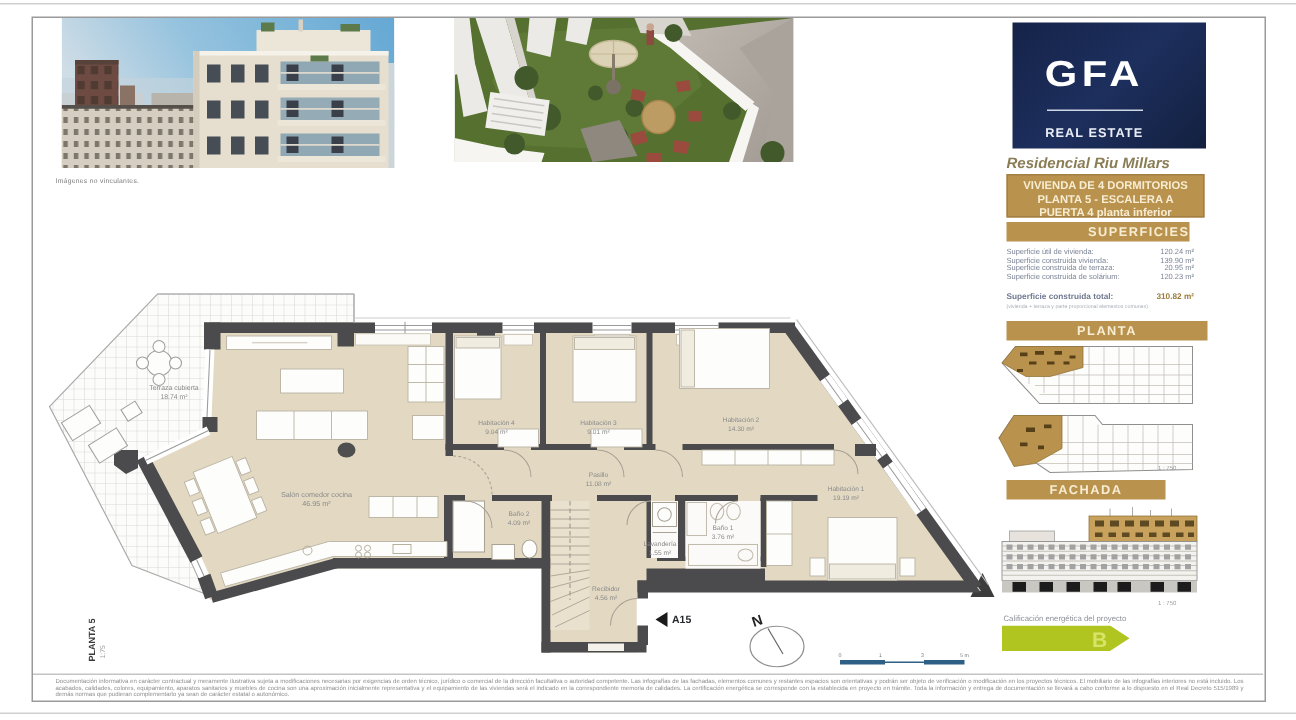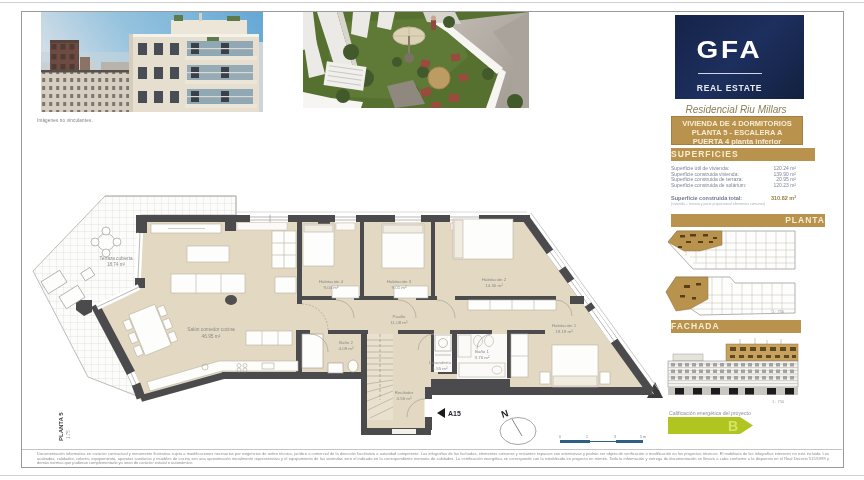--- a/index.html
+++ b/index.html
@@ -165,29 +165,29 @@
 <circle cx="130.5" cy="6" r="2.5" fill="#caa58d"></circle>
 </svg>
 </div>
 
 <div class="abs" style="left:675px;top:15px;width:129px;height:84px;background:linear-gradient(135deg,#152348 0%,#1d2f5e 50%,#13203f 100%);">
   <div class="abs" style="left:0;top:21px;width:109px;text-align:center;color:#ffffff;font-size:24px;font-weight:bold;letter-spacing:2.5px;transform:scaleX(1.16);">GFA</div>
   <div class="abs" style="left:0;top:46px;width:109px;text-align:center;color:#e9edf5;font-size:8.5px;font-weight:bold;letter-spacing:0.7px;margin-top:22px;">REAL ESTATE</div>
   <div class="abs" style="left:23px;top:58px;width:64px;height:1px;background:#cfd6e4;"></div>
 </div>
 
-<div class="abs" style="left:671px;top:104px;width:130px;text-align:center;color:#8a7c55;font-size:10px;font-weight:normal;font-style:italic;">Residencial Riu Millars</div>
+<div class="abs" style="left:671px;top:104px;width:130px;text-align:left;color:#8a7c55;font-size:10px;font-weight:bold;font-style:italic;">Residencial Riu Millars</div>
 
 <div class="abs" style="left:671px;top:116px;width:130px;height:27px;background:#b9924e;border:1px solid #a37f42;text-align:center;color:#f7edd3;font-weight:bold;">
   <div style="font-size:7.5px;margin-top:1.5px;">VIVIENDA DE 4 DORMITORIOS</div>
   <div style="font-size:7.5px;">PLANTA 5 - ESCALERA A</div>
   <div style="font-size:7.5px;">PUERTA 4 planta inferior</div>
 </div>
 
-<div class="abs" style="left:671px;top:148px;width:144px;height:13px;background:#b9924e;text-align:left;color:#f7edd3;font-weight:bold;font-size:8.5px;line-height:13px;letter-spacing:1px;">SUPERFICIES</div>
+<div class="abs" style="left:671px;top:148px;width:122px;height:13px;background:#b9924e;text-align:right;color:#f7edd3;font-weight:bold;font-size:8.5px;line-height:13px;letter-spacing:1px;">SUPERFICIES</div>
 
 <div class="abs" style="left:671px;top:166px;width:125px;font-size:5px;line-height:5.5px;color:#7b8496;">
   <div style="display:flex;justify-content:space-between;">
       <span>Superficie útil de vivienda:</span>
       <span>120.24 m²</span>
     </div>
   <div style="display:flex;justify-content:space-between;">
       <span>Superficie construida vivienda:</span>
       <span>139.90 m²</span>
     </div>
@@ -202,21 +202,21 @@
 </div>
 
 <div class="abs" style="left:671px;top:195px;width:125px;font-size:5.5px;font-weight:bold;color:#6e7890;">
   <div style="display:flex;justify-content:space-between;">
       <span>Superficie construida total:</span>
       <span style="color:#9c7c3c;">310.82 m²</span>
     </div>
   <div style="font-size:3.5px;font-weight:normal;color:#a9aeb8;margin-top:1px;">(vivienda + terraza y parte proporcional elementos comunes)</div>
 </div>
 
-<div class="abs" style="left:671px;top:214px;width:154px;height:13px;background:#b9924e;text-align:right;color:#f7edd3;font-weight:bold;font-size:8.5px;line-height:13px;letter-spacing:1px;">PLANTA</div>
+<div class="abs" style="left:671px;top:214px;width:134px;height:13px;background:#b9924e;text-align:center;color:#f7edd3;font-weight:bold;font-size:8.5px;line-height:13px;letter-spacing:1px;">PLANTA</div>
 
 <div class="abs" style="left:660px;top:229px;width:140px;height:44px;">
 <svg width="140" height="44" viewBox="0 0 140 44">
 <polygon points="8,13 17,2 135,2 135,40 33,40" fill="#fdfdfc" stroke="#8f8f8f" stroke-width="0.7"></polygon>
 <g stroke="#bcb8b0" stroke-width="0.45">
 <line x1="26" y1="2" x2="26" y2="27"></line>
         <line x1="36" y1="2" x2="36" y2="33"></line>
         <line x1="46" y1="2" x2="46" y2="40"></line>
 <line x1="56" y1="2" x2="56" y2="40"></line>
         <line x1="66" y1="2" x2="66" y2="40"></line>
@@ -266,21 +266,21 @@
 <rect x="24" y="10" width="6" height="3"></rect>
         <rect x="36" y="8" width="5" height="2.5"></rect>
 <rect x="20" y="20" width="5" height="2.5"></rect>
         <rect x="32" y="22" width="4" height="2.5"></rect>
 </g>
 </svg>
 </div>
 
 <div class="abs" style="left:772px;top:309px;font-size:4px;color:#9c9c9c;">1 : 750</div>
 
-<div class="abs" style="left:671px;top:320px;width:130px;height:13px;background:#b9924e;text-align:left;color:#f7edd3;font-weight:bold;font-size:8.5px;line-height:13px;letter-spacing:1px;">FACHADA</div>
+<div class="abs" style="left:671px;top:320px;width:106px;height:13px;background:#b9924e;text-align:center;color:#f7edd3;font-weight:bold;font-size:8.5px;line-height:13px;letter-spacing:1px;">FACHADA</div>
 
 <div class="abs" style="left:645px;top:336px;width:160px;height:62px;">
 <svg width="160" height="62" viewBox="0 0 160 62">
 <g stroke="#8f8f8f" stroke-width="0.5" fill="none">
 <line x1="95" y1="3" x2="95" y2="8"></line>
         <line x1="110" y1="2" x2="110" y2="8"></line>
         <line x1="122" y1="4" x2="122" y2="8"></line>
         <line x1="136" y1="3" x2="136" y2="8"></line>
 </g>
 <rect x="81" y="8" width="72" height="17" fill="#c8a25c" stroke="#8f7136" stroke-width="0.5"></rect>

